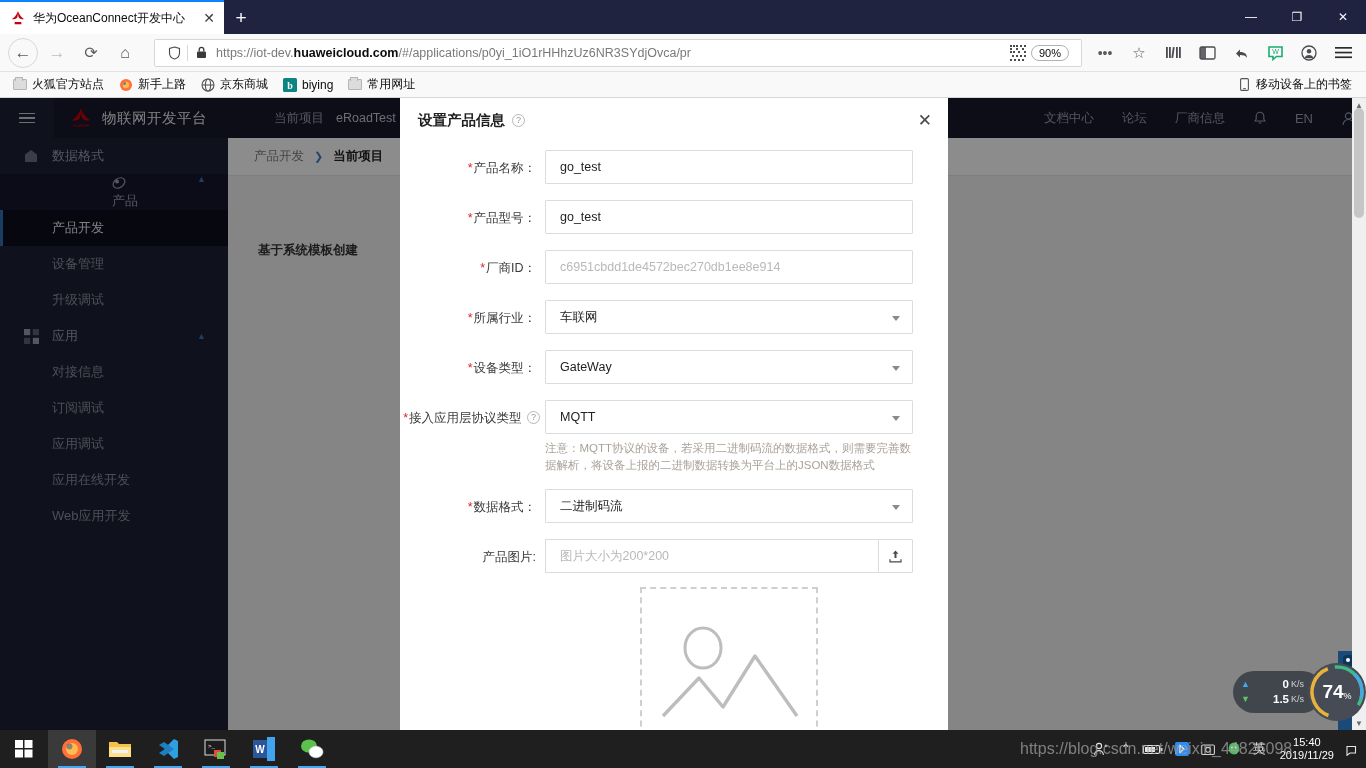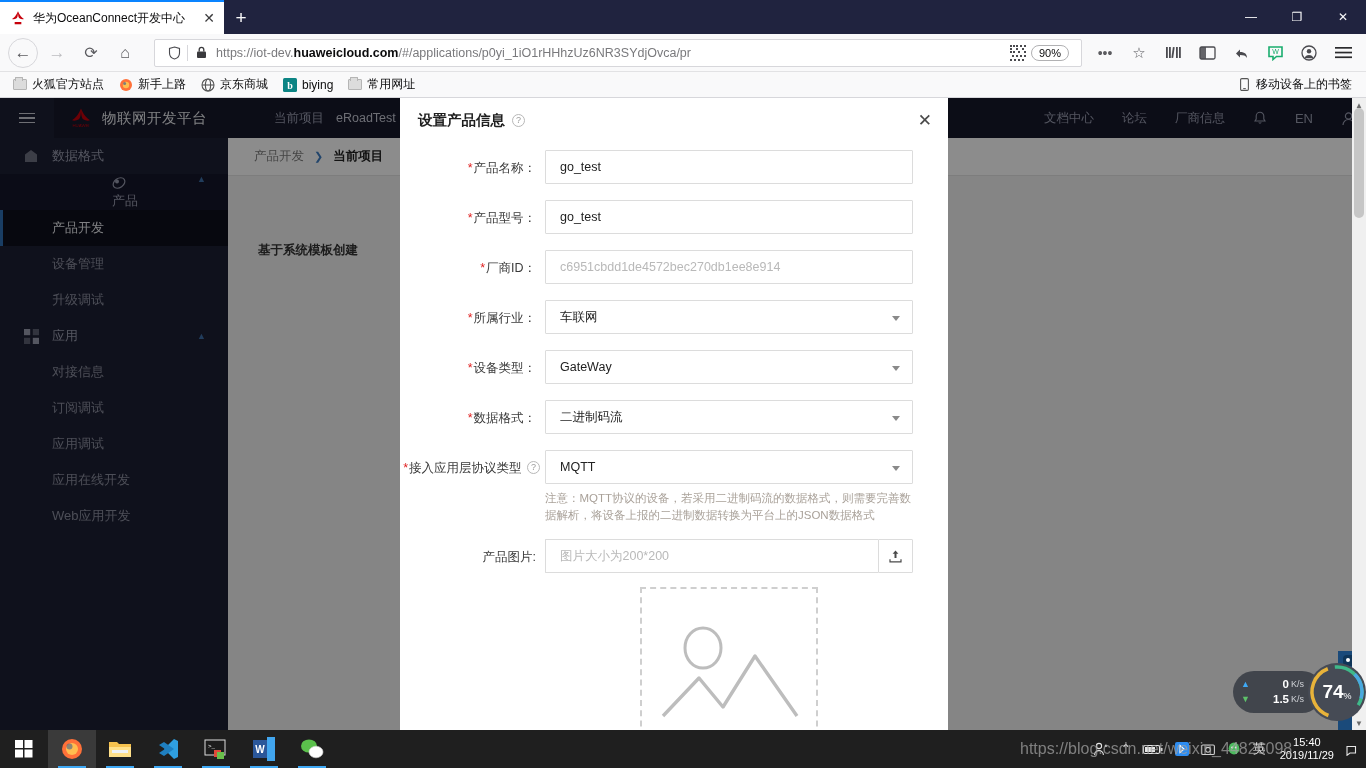--- a/index.html
+++ b/index.html
@@ -579,32 +579,32 @@
           </div>
         </div>
 
         <div class="frow">
           <div class="flabel"><span class="req">*</span><span>设备类型</span>：</div>
           <div class="fctl">
             <div class="fselect"><span>GateWay</span><span class="car"></span></div>
           </div>
         </div>
 
-        <div class="frow" style="margin-top:12px;">
-          <div class="flabel"><span class="req">*</span><span>数据格式</span>：</div>
-          <div class="fctl">
-            <div class="fselect"><span>二进制码流</span><span class="car"></span></div>
-          </div>
-        </div>
-
         <div class="frow">
           <div class="flabel" style="padding-right:5px;"><span class="req">*</span><span>接入应用层协议类型</span> <span class="help-ic" style="margin-left:2px;">?</span></div>
           <div class="fctl">
             <div class="fselect"><span>MQTT</span><span class="car"></span></div>
             <div class="fhint">注意：MQTT协议的设备，若采用二进制码流的数据格式，则需要完善数据解析，将设备上报的二进制数据转换为平台上的JSON数据格式</div>
+          </div>
+        </div>
+
+        <div class="frow" style="margin-top:12px;">
+          <div class="flabel"><span class="req">*</span><span>数据格式</span>：</div>
+          <div class="fctl">
+            <div class="fselect"><span>二进制码流</span><span class="car"></span></div>
           </div>
         </div>
 
         <div class="frow" style="margin-top:16px;">
           <div class="flabel"><span>产品图片</span>:</div>
           <div class="fctl">
             <div class="upload-wrap">
               <div class="upload-input">图片大小为200*200</div>
               <div class="upload-btn">
                 <svg width="15" height="15" viewBox="0 0 15 15">

